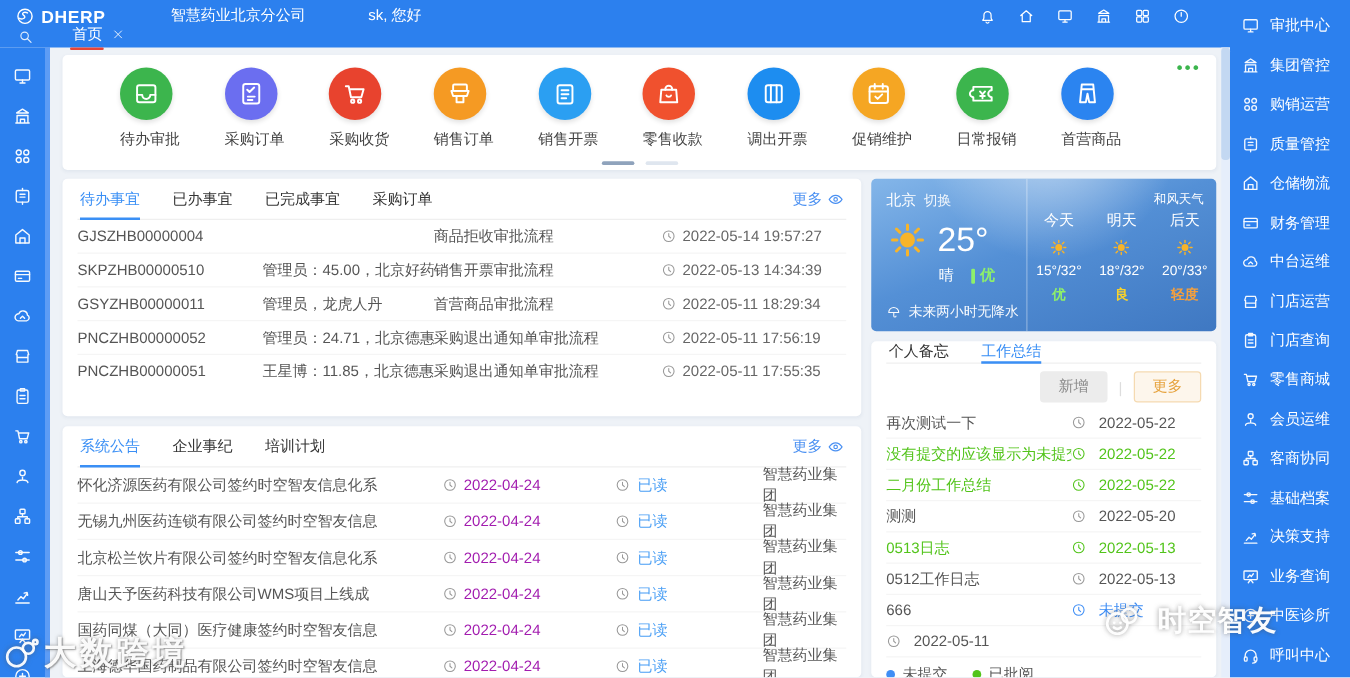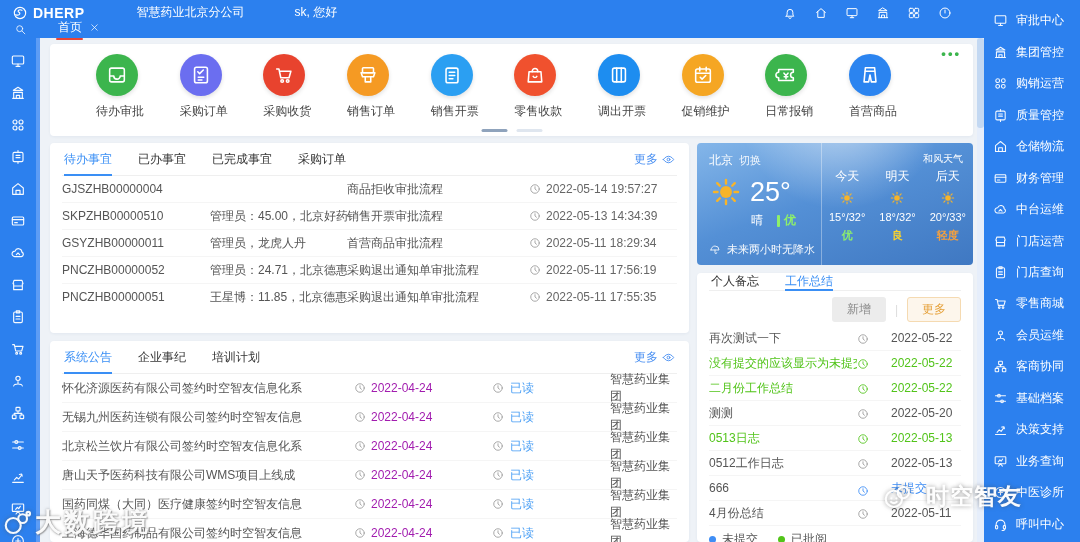--- a/index.html
+++ b/index.html
@@ -100,21 +100,21 @@
   .w-q{font-weight:bold}
   .sun{color:#f7b42a}
 
   .memo-panel{flex:1;padding:0 12px;display:flex;flex-direction:column;overflow:hidden}
   .memo-actions{display:flex;justify-content:flex-end;align-items:center;gap:9px;padding:6px 0 4px}
   .btn-add{background:#ececec;color:#8a8a8a;border-radius:3px;padding:4px 15px;cursor:pointer}
   .act-sep{color:#ddd}
   .btn-more{background:#fdf6ec;border:1px solid #f5dab1;color:#e6a23c;border-radius:3px;padding:3px 14px;cursor:pointer}
   .memo-row{display:flex;justify-content:space-between;align-items:center;height:24px;border-bottom:1px solid #f5f5f5;color:#555;cursor:pointer}
   .m-title{flex:1;min-width:0;white-space:nowrap;overflow:hidden}
-  .m-date{width:104px;flex:none;display:flex;align-items:flex-end;gap:22px}
+  .m-date{width:104px;flex:none;display:flex;align-items:center;gap:10px}
   .memo-row[data-state="approved"]{color:#52c41a}
   .memo-row[data-state="approved"] .m-date .icon{color:#52c41a}
   .memo-row[data-state="unsubmitted"] .m-date{color:#3f8ef5}
   .memo-row[data-state="unsubmitted"] .m-date .icon{color:#3f8ef5}
   .memo-legend{display:flex;gap:20px;align-items:center;height:26px;color:#555;flex:none}
   .legend-item{display:flex;align-items:center;gap:6px}
   .dot{width:7px;height:7px;border-radius:50%}
 
   
   .wm-left{position:absolute;left:2px;bottom:2px;z-index:6;display:flex;align-items:center;gap:3px;pointer-events:none;
@@ -1087,21 +1087,20 @@
                   <svg viewBox="0 0 24 24" fill="none" stroke="currentColor" stroke-width="1.7" stroke-linecap="round" stroke-linejoin="round">
                     <circle cx="12" cy="12" r="8.5"></circle>
                     <path d="M12 7.5V12l3 2.5"></path>
                   </svg>
                 </span>
                 <span>未提交</span>
               </span>
             </div>
 
             <div class="memo-row" data-state="normal">
-              <span class="m-title">4月份总结</span>
               <span class="m-date">
                 <span class="icon i12">
                   <svg viewBox="0 0 24 24" fill="none" stroke="currentColor" stroke-width="1.7" stroke-linecap="round" stroke-linejoin="round">
                     <circle cx="12" cy="12" r="8.5"></circle>
                     <path d="M12 7.5V12l3 2.5"></path>
                   </svg>
                 </span>
                 <span>2022-05-11</span>
               </span>
             </div>

